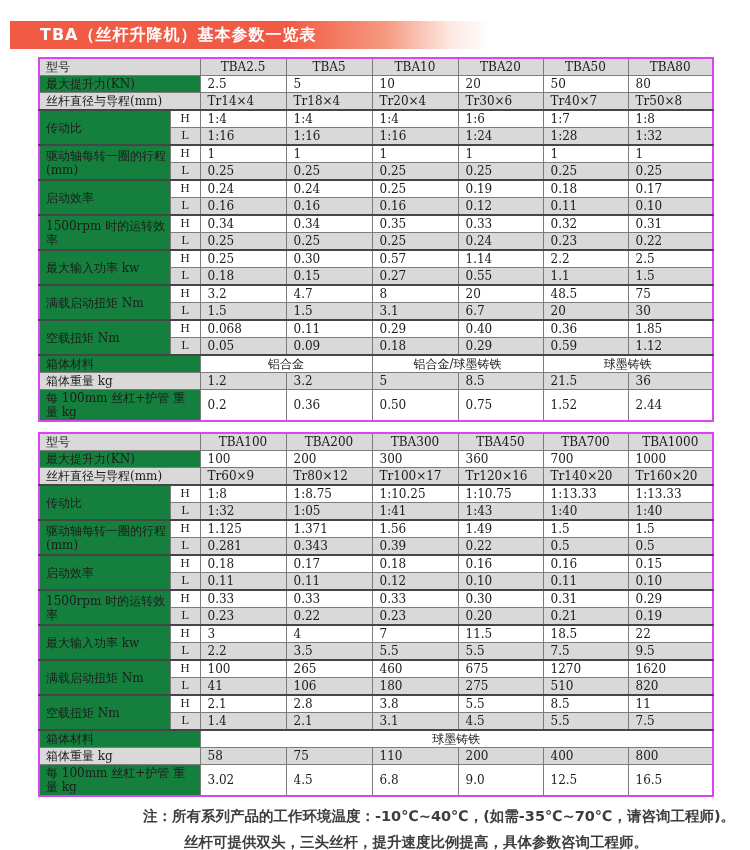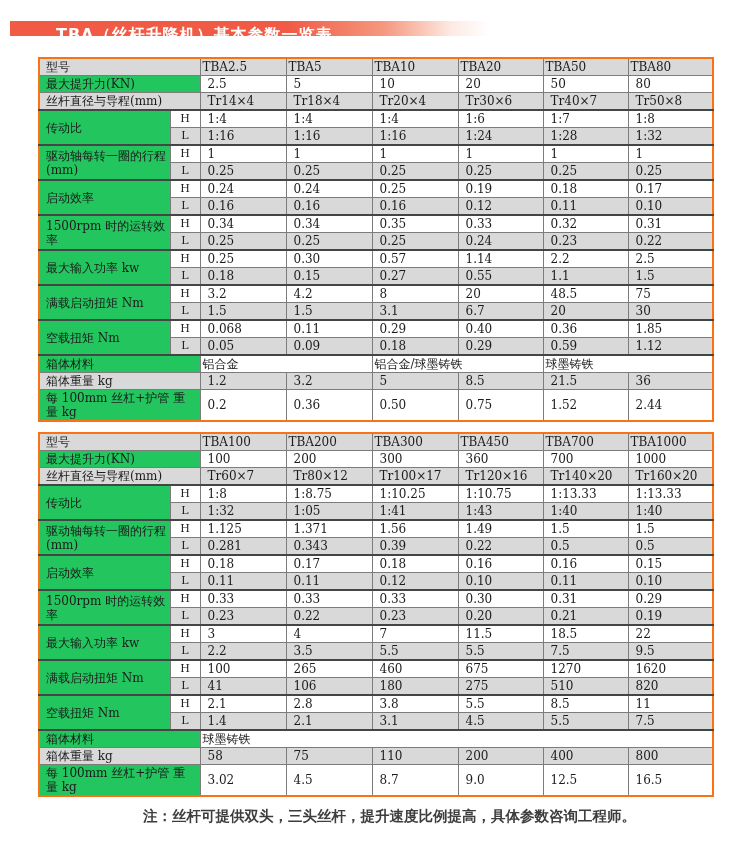--- a/index.html
+++ b/index.html
@@ -3,45 +3,45 @@
 <meta charset="utf-8">
 <style>
   * { margin:0; padding:0; box-sizing:border-box; }
   body { background:#ffffff; }
   .page {
     position:relative; width:750px; height:850px; overflow:hidden;
     background:#ffffff; font-family:"DejaVu Sans", sans-serif; color:#1c1c1c;
   }
   
   .title-bar {
-    position:absolute; left:10px; top:21px; width:480px; height:15px;
+    position:absolute; left:10px; top:21px; width:480px; height:28px;
     background:linear-gradient(90deg,#f15b45 0%,#f15b45 58%,#f5987f 78%,#fdeae3 92%,#ffffff 100%);
     color:#ffffff; font-weight:bold; font-size:16px; line-height:27px;
-    padding-left:46px; letter-spacing:1px; white-space:nowrap;
+    padding-left:30px; letter-spacing:1px; white-space:nowrap;
   }
   
   .table-wrap { position:absolute; left:38px; }
   .t1 { top:57px; }
   .t2 { top:432px; }
   table.spec-table {
     border-collapse:collapse; table-layout:fixed; width:674px;
-    border:2px solid #f97316;
+    border:2px solid #d946ef;
     font-family:"DejaVu Serif", serif; font-size:12px;
   }
   table.spec-table td {
     border:1px solid #7c7c7c; height:16px; line-height:14px;
     background:#ffffff; overflow:hidden; vertical-align:middle;
   }
   table.spec-table tr.shade td { background:#d9d9d9; }
   table.spec-table td.lbl {
-    background:#22c55e; text-align:left; padding:1px 3px 1px 6px;
+    background:#15803d; text-align:left; padding:1px 3px 1px 6px;
   }
   table.spec-table td.hl { text-align:center; font-size:11px; padding:1px 2px; }
   table.spec-table td.val { text-align:left; padding:1px 3px 1px 7px; }
-  table.spec-table td.ctr { text-align:left; padding:1px 2px; }
+  table.spec-table td.ctr { text-align:center; padding:1px 8px; }
   table.spec-table tr.gtop td { border-top:2px solid #454545; }
   
   .notes {
     position:absolute; left:143px; top:803px;
     display:flex; font-weight:bold; font-size:14.5px; color:#3d3d3d;
     line-height:26px; white-space:nowrap;
   }
   .note-lines div:nth-child(2) { margin-left:12px; }
 </style>
 </head>
@@ -185,21 +185,21 @@
             <td class="val">0.15</td>
             <td class="val">0.27</td>
             <td class="val">0.55</td>
             <td class="val">1.1</td>
             <td class="val">1.5</td>
           </tr>
           <tr class="gtop">
             <td class="lbl" rowspan="2">满载启动扭矩 Nm</td>
             <td class="hl">H</td>
             <td class="val">3.2</td>
-            <td class="val">4.2</td>
+            <td class="val">4.7</td>
             <td class="val">8</td>
             <td class="val">20</td>
             <td class="val">48.5</td>
             <td class="val">75</td>
           </tr>
           <tr class="shade">
             <td class="hl">L</td>
             <td class="val">1.5</td>
             <td class="val">1.5</td>
             <td class="val">3.1</td>
@@ -280,21 +280,21 @@
             <td class="lbl" colspan="2">最大提升力(KN)</td>
             <td class="val">100</td>
             <td class="val">200</td>
             <td class="val">300</td>
             <td class="val">360</td>
             <td class="val">700</td>
             <td class="val">1000</td>
           </tr>
           <tr class="shade">
             <td class="lbl" colspan="2">丝杆直径与导程(mm)</td>
-            <td class="val">Tr60×7</td>
+            <td class="val">Tr60×9</td>
             <td class="val">Tr80×12</td>
             <td class="val">Tr100×17</td>
             <td class="val">Tr120×16</td>
             <td class="val">Tr140×20</td>
             <td class="val">Tr160×20</td>
           </tr>
           <tr class="gtop">
             <td class="lbl" rowspan="2">传动比</td>
             <td class="hl">H</td>
             <td class="val">1:8</td>
@@ -437,29 +437,30 @@
             <td class="val">75</td>
             <td class="val">110</td>
             <td class="val">200</td>
             <td class="val">400</td>
             <td class="val">800</td>
           </tr>
           <tr>
             <td class="lbl" colspan="2">每 100mm 丝杠+护管 重量 kg</td>
             <td class="val">3.02</td>
             <td class="val">4.5</td>
-            <td class="val">8.7</td>
+            <td class="val">6.8</td>
             <td class="val">9.0</td>
             <td class="val">12.5</td>
             <td class="val">16.5</td>
           </tr>
         </tbody>
       </table>
     </div>
 
   <div class="notes">
     <span>注：</span>
     <div class="note-lines">
+      <div>所有系列产品的工作环境温度：-10℃~40℃，(如需-35℃~70℃，请咨询工程师)。</div>
       <div>丝杆可提供双头，三头丝杆，提升速度比例提高，具体参数咨询工程师。</div>
     </div>
   </div>
 
 </div>
 
 </body></html>

